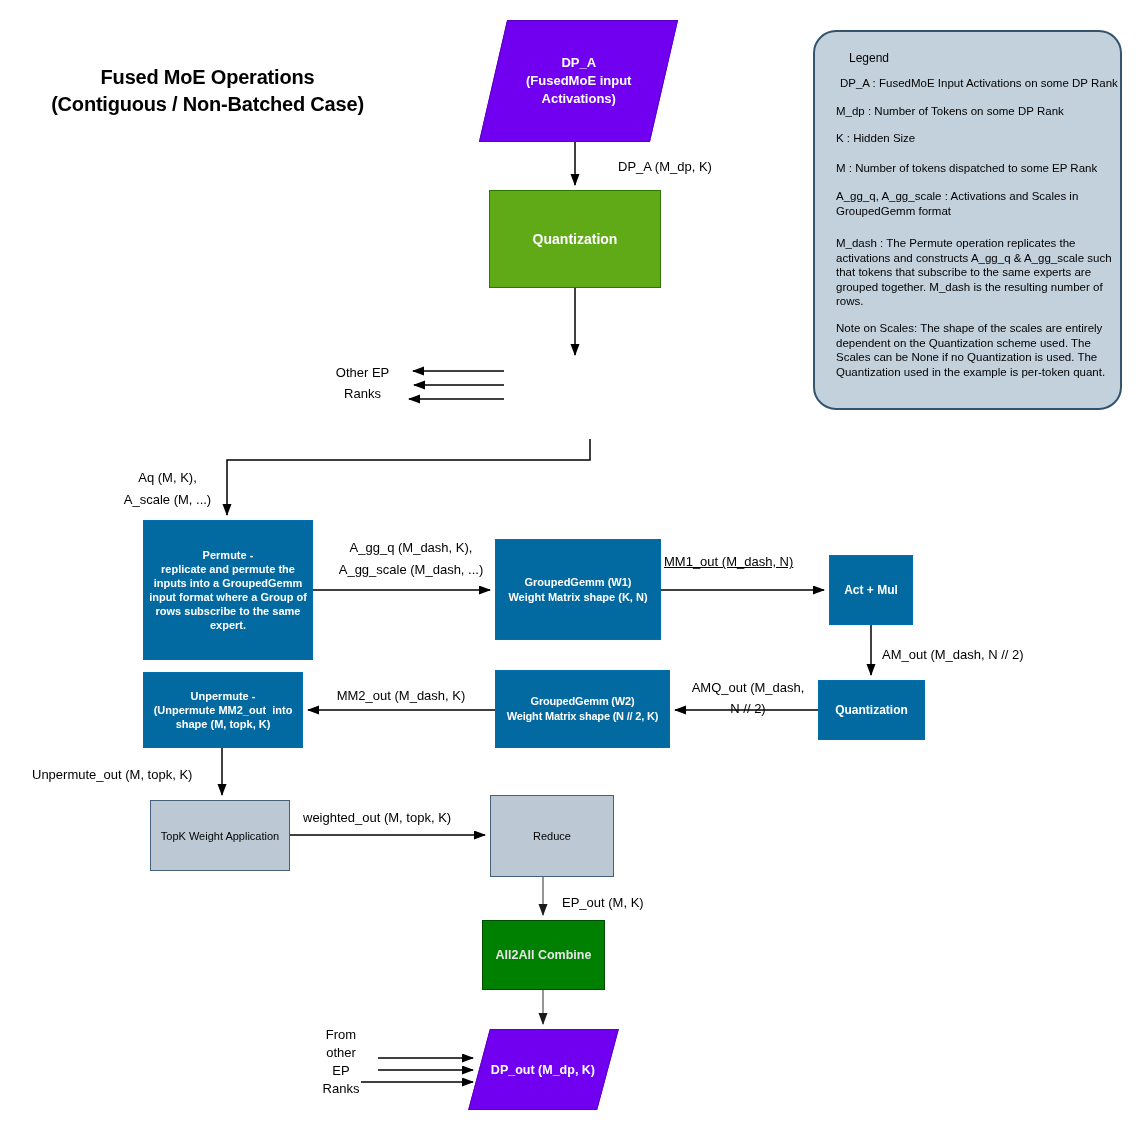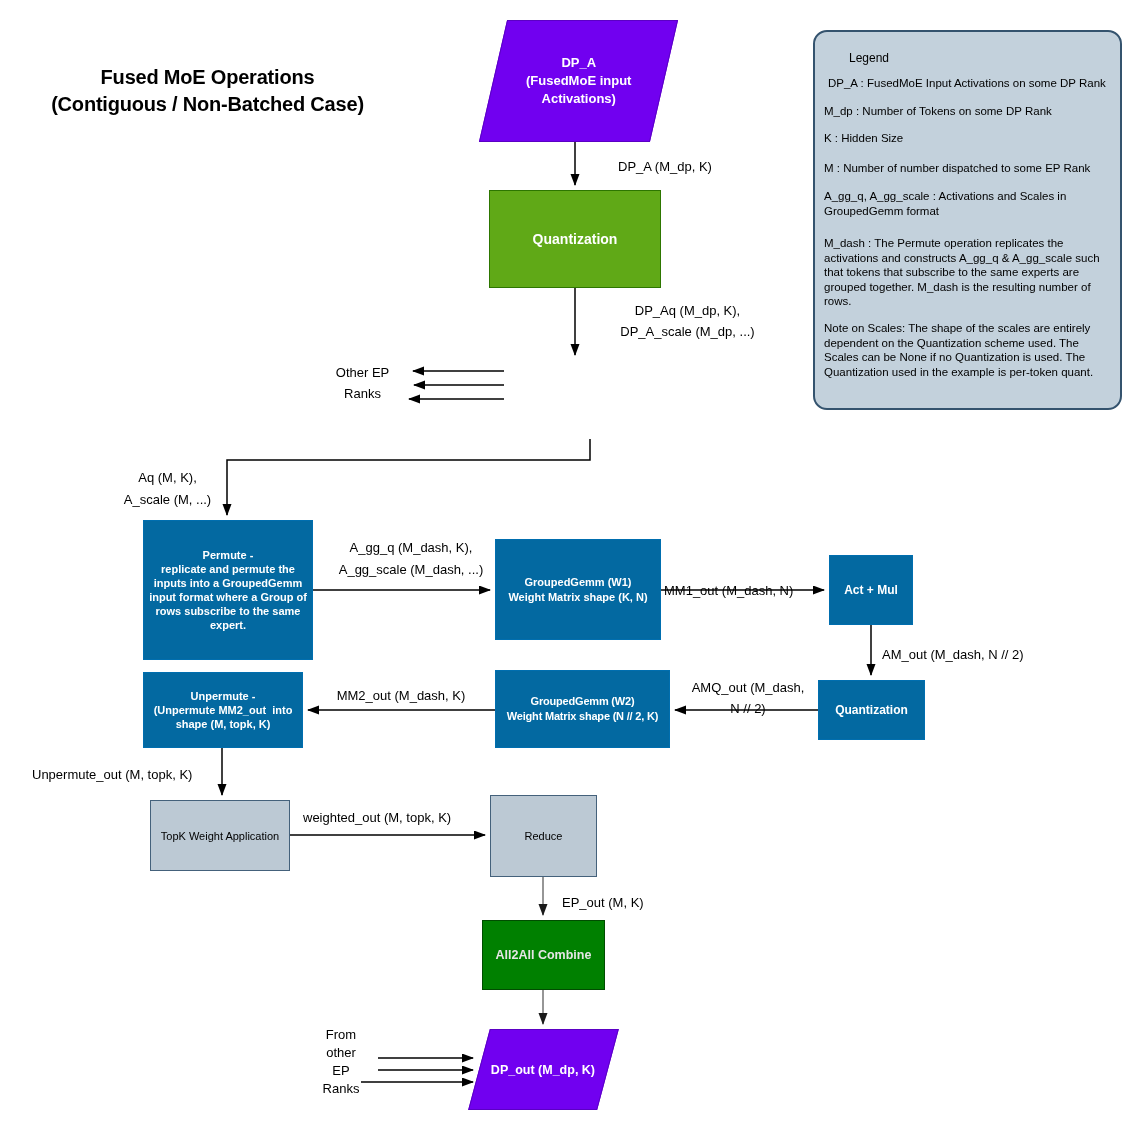--- a/index.html
+++ b/index.html
@@ -20,24 +20,24 @@
   .lbl{
     position:absolute;z-index:3;white-space:pre-line;color:#000;
     font-size:13px;line-height:21px;
   }
   .title{
     position:absolute;z-index:3;font-size:20px;font-weight:bold;line-height:27px;
     text-align:center;white-space:pre-line;letter-spacing:-0.2px;
   }
   .legend{
     position:absolute;z-index:2;background:#C3D1DC;border:2px solid #34536E;
-    border-radius:14px;box-sizing:border-box;
+    border-radius:23px;box-sizing:border-box;
   }
   .legend .litem{
-    position:absolute;font-size:11.5px;line-height:14.5px;white-space:pre-line;color:#000;
+    position:absolute;font-size:11.5px;line-height:14.5px;white-space:pre-line;color:#000;margin-left:12px;
   }
   .legend .ltitle{position:absolute;font-size:12px;color:#000;}
 </style>
 </head>
 <body>
 
 <div id="canvas">
 
   <svg id="edges" width="1141" height="1134" viewBox="0 0 1141 1134">
     <defs>
@@ -100,56 +100,54 @@
 
   <div class="node blue" style="left:495px;top:670px;width:175px;height:78px;font-size:11px;line-height:15px;letter-spacing:-0.2px;"><span>GroupedGemm (W2)
 Weight Matrix shape (N // 2, K)</span></div>
 
   <div class="node blue" style="left:143px;top:672px;width:160px;height:76px;font-size:11px;line-height:14px;"><span>Unpermute -
 (Unpermute MM2_out  into
 shape (M, topk, K)</span></div>
 
   <div class="node gray" style="left:150px;top:800px;width:140px;height:71px;font-size:11px;"><span>TopK Weight Application</span></div>
 
-  <div class="node gray" style="left:490px;top:795px;width:107px;height:82px;font-size:11px;"><span>Reduce</span></div>
+  <div class="node gray" style="left:490px;top:795px;width:124px;height:82px;font-size:11px;"><span>Reduce</span></div>
 
   <div class="node dkgreen" style="left:482px;top:920px;width:123px;height:70px;font-size:12.5px;"><span>All2All Combine</span></div>
 
   <div class="node purple" style="left:479px;top:1029px;width:129px;height:81px;transform:skewX(-15deg);font-size:12.5px;">
     <span style="transform:skewX(15deg);">DP_out (M_dp, K)</span>
   </div>
 
   <div class="lbl" style="left:618px;top:156px;">DP_A (M_dp, K)</div>
-  <div class="lbl" style="left:595px;top:300px;width:185px;text-align:center;">DP_Aq (M_dp, K),
-DP_A_scale (M_dp, ...)</div>
   <div class="lbl" style="left:315px;top:362px;width:95px;text-align:center;">Other EP
 Ranks</div>
   <div class="lbl" style="left:90px;top:467px;width:155px;text-align:center;line-height:22px;">Aq (M, K),
 A_scale (M, ...)</div>
   <div class="lbl" style="left:316px;top:537px;width:190px;text-align:center;line-height:22px;">A_gg_q (M_dash, K),
 A_gg_scale (M_dash, ...)</div>
-  <div class="lbl" style="left:664px;top:580px;">MM1_out (M_dash, N)</div>
+  <div class="lbl" style="left:664px;top:551px;text-decoration:underline;">MM1_out (M_dash, N)</div>
   <div class="lbl" style="left:882px;top:644px;">AM_out (M_dash, N // 2)</div>
   <div class="lbl" style="left:668px;top:677px;width:160px;text-align:center;">AMQ_out (M_dash,
 N // 2)</div>
   <div class="lbl" style="left:320px;top:685px;width:162px;text-align:center;">MM2_out (M_dash, K)</div>
   <div class="lbl" style="left:32px;top:764px;">Unpermute_out (M, topk, K)</div>
   <div class="lbl" style="left:303px;top:807px;">weighted_out (M, topk, K)</div>
   <div class="lbl" style="left:562px;top:892px;">EP_out (M, K)</div>
   <div class="lbl" style="left:303px;top:1026px;width:76px;text-align:center;line-height:18px;">From
 other
 EP
 Ranks</div>
 
   <div class="legend" style="left:813px;top:30px;width:309px;height:380px;">
     <div class="ltitle" style="left:34px;top:19px;">Legend</div>
     <div class="litem" style="left:13px;top:44px;">DP_A : FusedMoE Input Activations on some DP Rank</div>
     <div class="litem" style="left:9px;top:72px;">M_dp : Number of Tokens on some DP Rank</div>
     <div class="litem" style="left:9px;top:99px;">K : Hidden Size</div>
-    <div class="litem" style="left:9px;top:129px;">M : Number of number dispatched to some EP Rank</div>
+    <div class="litem" style="left:9px;top:129px;">M : Number of tokens dispatched to some EP Rank</div>
     <div class="litem" style="left:9px;top:157px;">A_gg_q, A_gg_scale : Activations and Scales in
 GroupedGemm format</div>
     <div class="litem" style="left:9px;top:204px;">M_dash : The Permute operation replicates the
 activations and constructs A_gg_q &amp; A_gg_scale such
 that tokens that subscribe to the same experts are
 grouped together. M_dash is the resulting number of
 rows.</div>
     <div class="litem" style="left:9px;top:289px;">Note on Scales: The shape of the scales are entirely
 dependent on the Quantization scheme used. The
 Scales can be None if no Quantization is used. The

